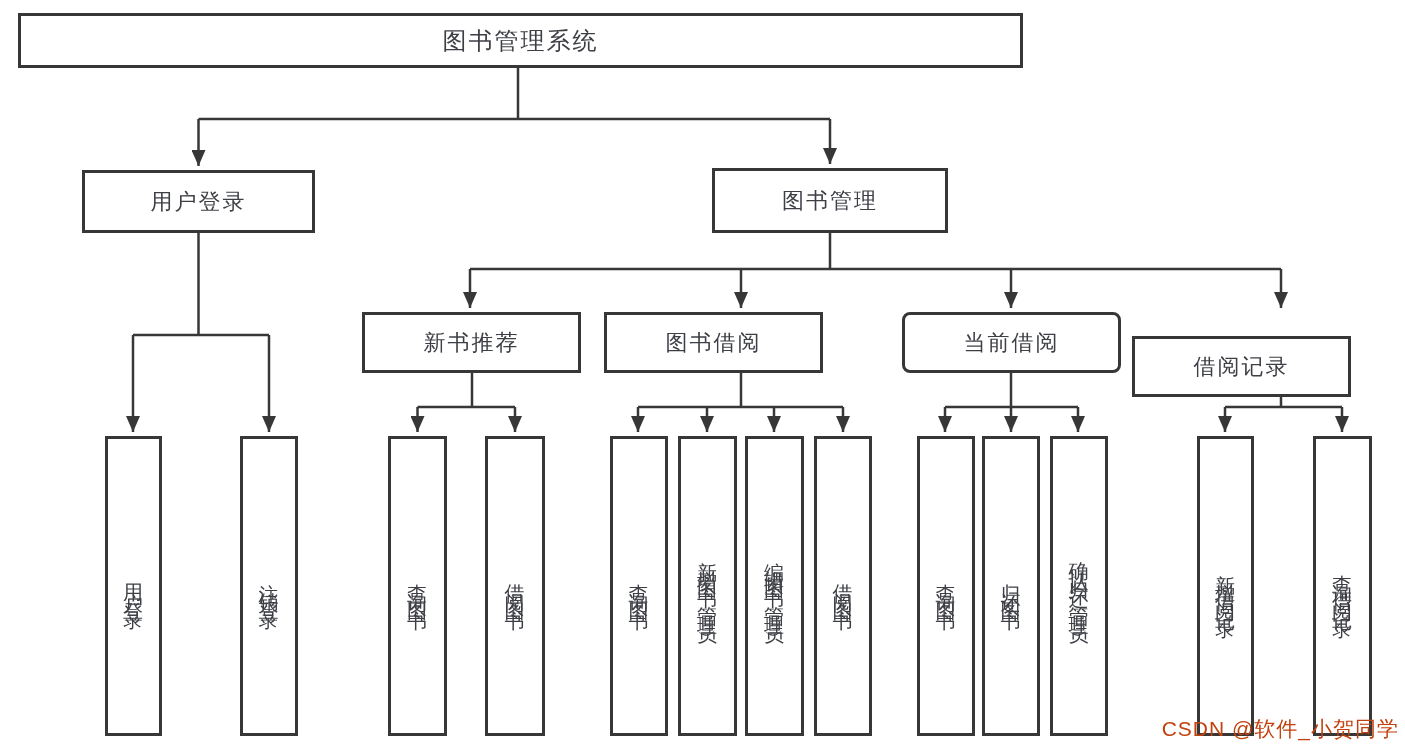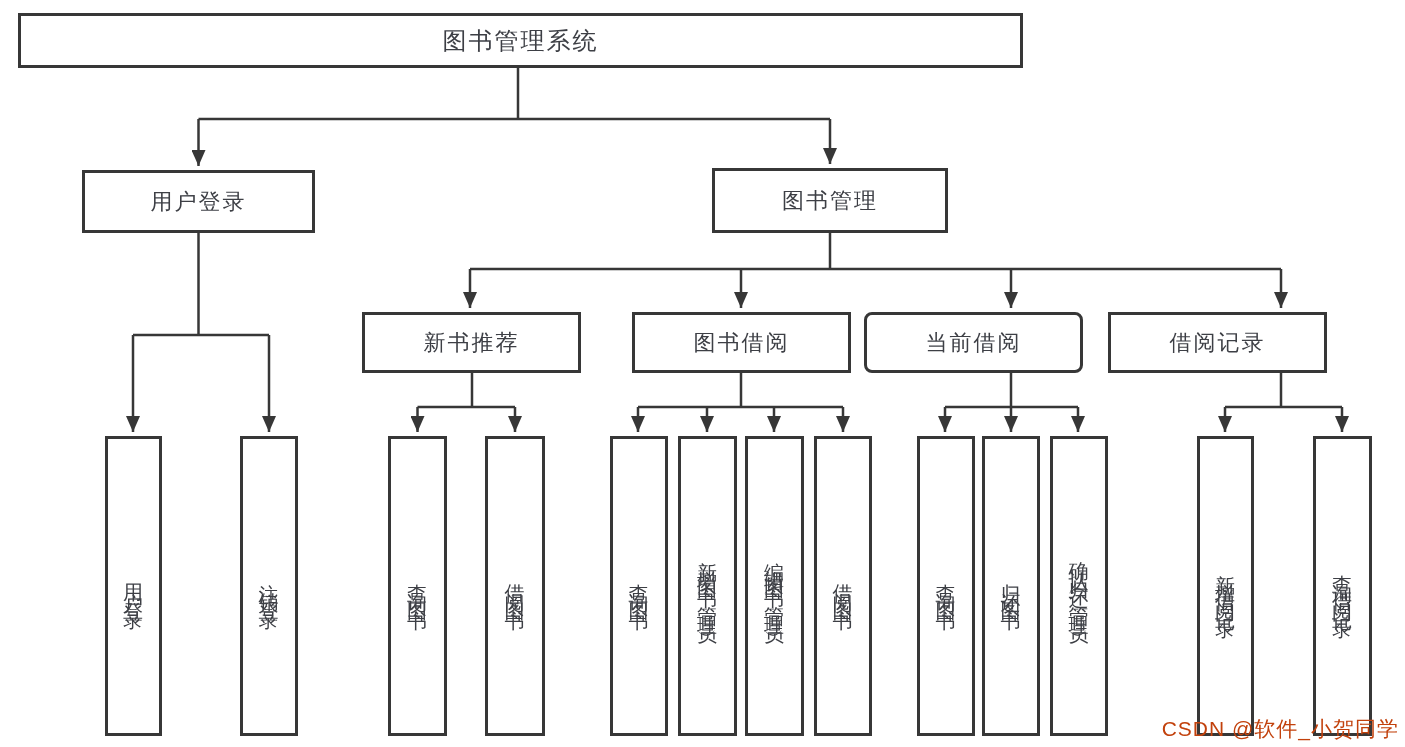--- a/index.html
+++ b/index.html
@@ -33,23 +33,23 @@
     text-align: center;
     font-size: 22px;
     letter-spacing: 2px;
     white-space: nowrap;
   }
   .root  { left: 18px;   top: 13px;  width: 1005px; height: 55px; font-size: 24px; }
   .l2a   { left: 82px;   top: 170px; width: 233px;  height: 63px; }
   .l2b   { left: 712px;  top: 168px; width: 236px;  height: 65px; text-align: center; }
   .l3    { top: 312px;   width: 219px; height: 61px; }
   .l3a   { left: 362px; }
-  .l3b   { left: 632px; }
-  .l3c   { left: 864px; border-radius: 8px; }
-  .l3d   { left: 1108px; }
+  .l3b   { left: 604px; }
+  .l3c   { left: 902px; border-radius: 8px; }
+  .l3d   { left: 1132px; margin-top: 24px; }
   .vnode {
     top: 436px;
     height: 300px;
     writing-mode: vertical-rl;
     text-orientation: mixed;
     font-size: 20px;
     letter-spacing: 9px;
     line-height: 1;
     white-space: nowrap;
   }

